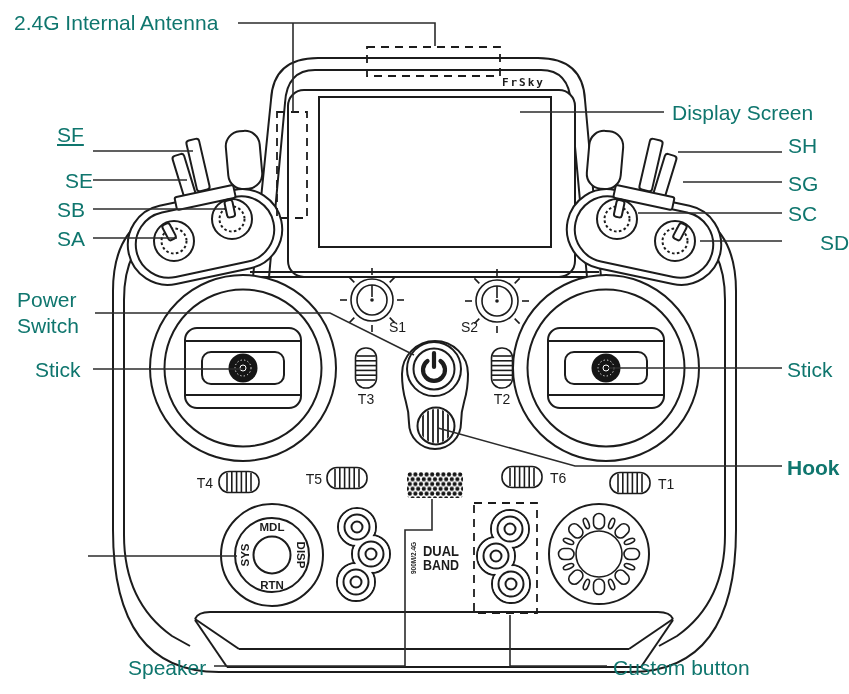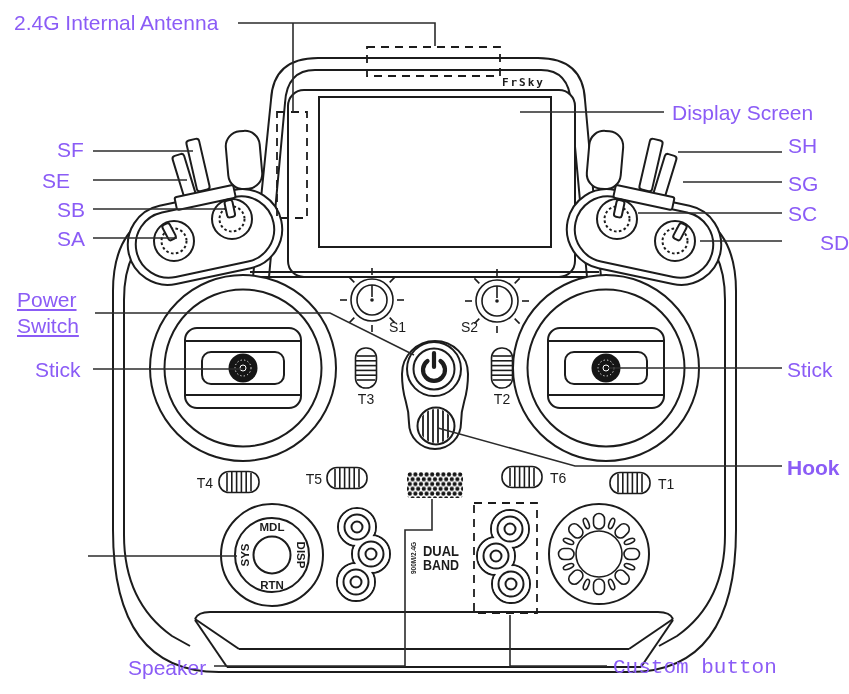--- a/index.html
+++ b/index.html
@@ -1,19 +1,19 @@
 <!DOCTYPE html>
 <html><head>
 <meta charset="utf-8">
 <style>
   html,body{margin:0;padding:0;background:#ffffff;}
   #stage{position:relative;width:849px;height:694px;background:#ffffff;overflow:hidden;
          font-family:"Liberation Sans",sans-serif;}
   #art{position:absolute;left:0;top:0;}
-  .callout{position:absolute;font-size:21px;line-height:1.22;color:#8b5cf6;white-space:pre-line;}
+  .callout{position:absolute;font-size:21px;line-height:1.22;color:#0f766e;white-space:pre-line;}
   svg .ln{stroke:#1c1c1c;stroke-width:2;fill:none;}
   svg .thin{stroke:#1c1c1c;stroke-width:1.6;fill:none;}
   svg .fw{fill:#ffffff;}
   svg .dash{stroke:#1c1c1c;stroke-width:1.8;fill:none;stroke-dasharray:8,6;}
   svg .lead{stroke:#2b2b2b;stroke-width:1.6;fill:none;}
   svg text{font-family:"Liberation Sans",sans-serif;fill:#1c1c1c;stroke:none;}
   svg .lbl{font-size:14px;}
   svg .navlbl{font-size:11.5px;font-weight:bold;}
   svg .brand{font-family:"DejaVu Sans Mono",monospace;font-size:11px;font-weight:bold;letter-spacing:2px;}
   svg .band{font-size:14px;font-weight:bold;}
@@ -265,27 +265,27 @@
     <path d="M608,368 L782,368"></path>
     <path d="M438,428 L575,466 L782,466"></path>
     <path d="M88,556 L237,556"></path>
     <path d="M432,499 L432,530 L405,530 L405,666 L214,666"></path>
     <path d="M510,615 L510,666 L607,666"></path>
   </g>
 </svg>
 
 <div class="callout" style="left:14px;top:10px;">2.4G Internal Antenna</div>
 <div class="callout" style="left:672px;top:100px;">Display Screen</div>
-<div class="callout" style="left:57px;top:137px;">SF</div>
-<div class="callout" style="left:42px;top:168px;">SE</div>
+<div class="callout" style="left:57px;top:122px;text-decoration:underline;">SF</div>
+<div class="callout" style="left:65px;top:168px;">SE</div>
 <div class="callout" style="left:57px;top:197px;">SB</div>
 <div class="callout" style="left:57px;top:226px;">SA</div>
 <div class="callout" style="left:788px;top:133px;">SH</div>
 <div class="callout" style="left:788px;top:171px;">SG</div>
 <div class="callout" style="left:788px;top:201px;">SC</div>
 <div class="callout" style="left:788px;top:230px;margin-left:32px;">SD</div>
-<div class="callout" style="left:17px;top:287px;width:82px;text-decoration:underline;">Power Switch</div>
+<div class="callout" style="left:17px;top:287px;width:82px;">Power Switch</div>
 <div class="callout" style="left:35px;top:357px;">Stick</div>
 <div class="callout" style="left:787px;top:357px;">Stick</div>
 <div class="callout" style="left:787px;top:455px;font-weight:bold;">Hook</div>
 <div class="callout" style="left:128px;top:655px;">Speaker</div>
-<div class="callout" style="left:613px;top:655px;font-family:Liberation Mono, monospace;">Custom button</div>
+<div class="callout" style="left:613px;top:655px;">Custom button</div>
 </div>
 
 </body></html>

